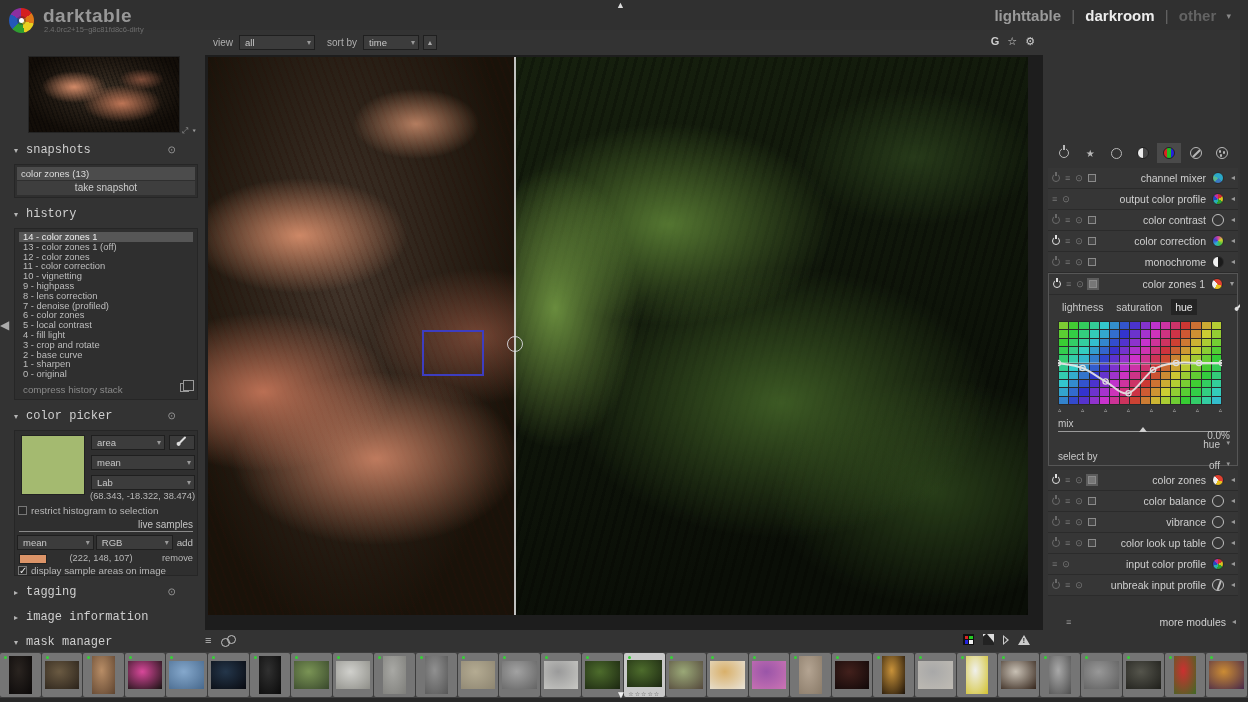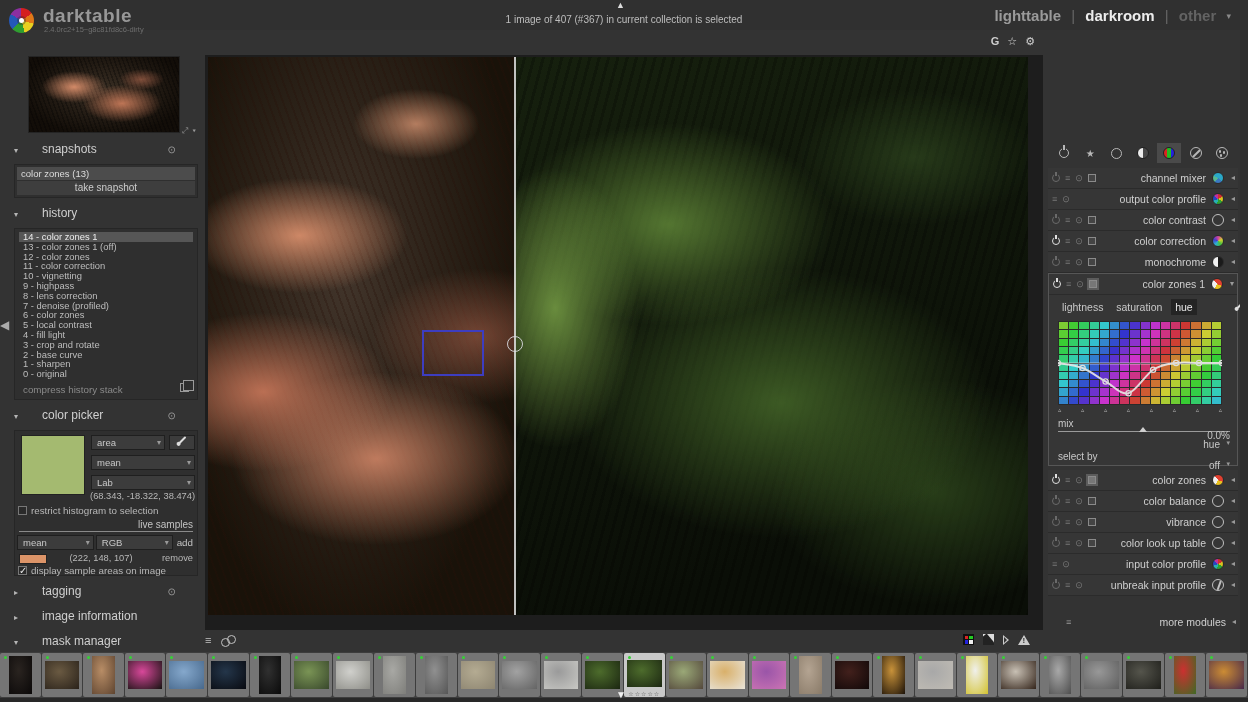--- a/index.html
+++ b/index.html
@@ -26,21 +26,21 @@
   
   .left-panel { position:absolute; left:0; top:30px; width:200px; height:622px; background:#333; }
   .panel-collapse-left { position:absolute; left:0px; top:318px; color:#aaa; font-size:12px; }
   .panel-collapse-right { position:absolute; right:0px; top:318px; color:#aaa; font-size:12px; }
   .nav-thumb { position:absolute; left:28px; top:26px; width:152px; height:77px; background:#191613; border:1px solid #242424; overflow:hidden; }
   .nav-expand { position:absolute; left:182px; top:96px; color:#9a9a9a; font-size:8px; letter-spacing:1px; }
 
   .sections { position:absolute; left:0; top:112px; width:200px; }
   .sec-head { position:relative; height:19px; padding-left:14px; color:#cfcfcf; font-size:12px; }
   .sec-head .arr { position:absolute; left:14px; top:4px; font-size:8px; color:#b5b5b5; }
-  .sec-head .lbl { margin-left:28px; }
+  .sec-head .lbl { margin-left:12px;font-family:Liberation Mono, monospace; }
   .sec-head .reset { position:absolute; right:24px; top:2px; color:#9a9a9a; font-size:10px; }
   .box { margin:3px 2px 8px 14px; background:#2f2f2f; border:1px solid #262626; padding:2px; }
   .snap-item { background:#4c4c4c; color:#ddd; font-size:9.5px; padding:1px 4px; height:13px; }
   .snap-btn { background:#3e3e3e; color:#ccc; font-size:10px; text-align:center; height:14px; line-height:14px; margin-top:1px; cursor:pointer; }
   .hist-list { font-size:9.4px; line-height:9.8px; color:#bdbdbd; padding:1px 2px; }
   .hist-item { padding-left:4px; white-space:nowrap; cursor:pointer; }
   .hist-item.selected { background:#565656; color:#eee; }
   .hist-footer { position:relative; color:#8a8a8a; font-size:9.8px; padding:4px 2px 2px 6px; cursor:pointer; }
   .hist-footer .cicon { position:absolute; right:6px; top:3px; width:9px; height:9px; border:1px solid #9a9a9a; }
   .hist-footer .cicon::after { content:""; position:absolute; left:2px; top:-4px; width:9px; height:9px; border:1px solid #9a9a9a; background:#2f2f2f; }
@@ -209,21 +209,20 @@
   .fstars { display:none; }
   .fcell.selected .fstars { display:block; position:absolute; left:0; bottom:0px; width:100%; text-align:center; color:#555; font-size:6px; letter-spacing:1px; }
   .bottom-strip { position:absolute; left:0; top:698px; width:1248px; height:4px; background:#282828; }
   .bottom-collapse { position:absolute; left:616px; top:689px; color:#f0f0f0; font-size:10px; z-index:6; }
 </style>
 </head>
 <body>
 
 <div class="top-bar">
   <span class="top-collapse">▲</span>
-  <div class="status-text">1 image of 407 (#367) in current collection is selected</div>
   <div class="view-switcher">
     <span class="vs-item">lighttable</span>
     <span>|</span>
     <span class="vs-item active">darkroom</span>
     <span>|</span>
     <span class="vs-item dim">other</span>
     <span class="vs-caret">▾</span>
   </div>
 </div>
 <div class="logo-wrap">
@@ -375,20 +374,27 @@
         <span>curve #1</span>
         <span class="vis">⊙</span>
       </div>
     </div>
   </div>
 </div>
 <span class="panel-collapse-left">◀</span>
 <span class="panel-collapse-right">▶</span>
 
 <div class="center-toolbar">
+  <div class="ct-left">
+    <span class="ct-lbl">view</span>
+    <div class="dd ct-dd">all</div>
+    <span class="ct-lbl">sort by</span>
+    <div class="dd ct-dd2">time</div>
+    <div class="asc-btn">▲</div>
+  </div>
   <div class="ct-right">
     <span style="font-weight:bold;">G</span>
     <span>☆</span>
     <span>⚙</span>
   </div>
 </div>
 
 <div class="image-area">
   <div class="photo">
     <div class="ph-left"></div>

